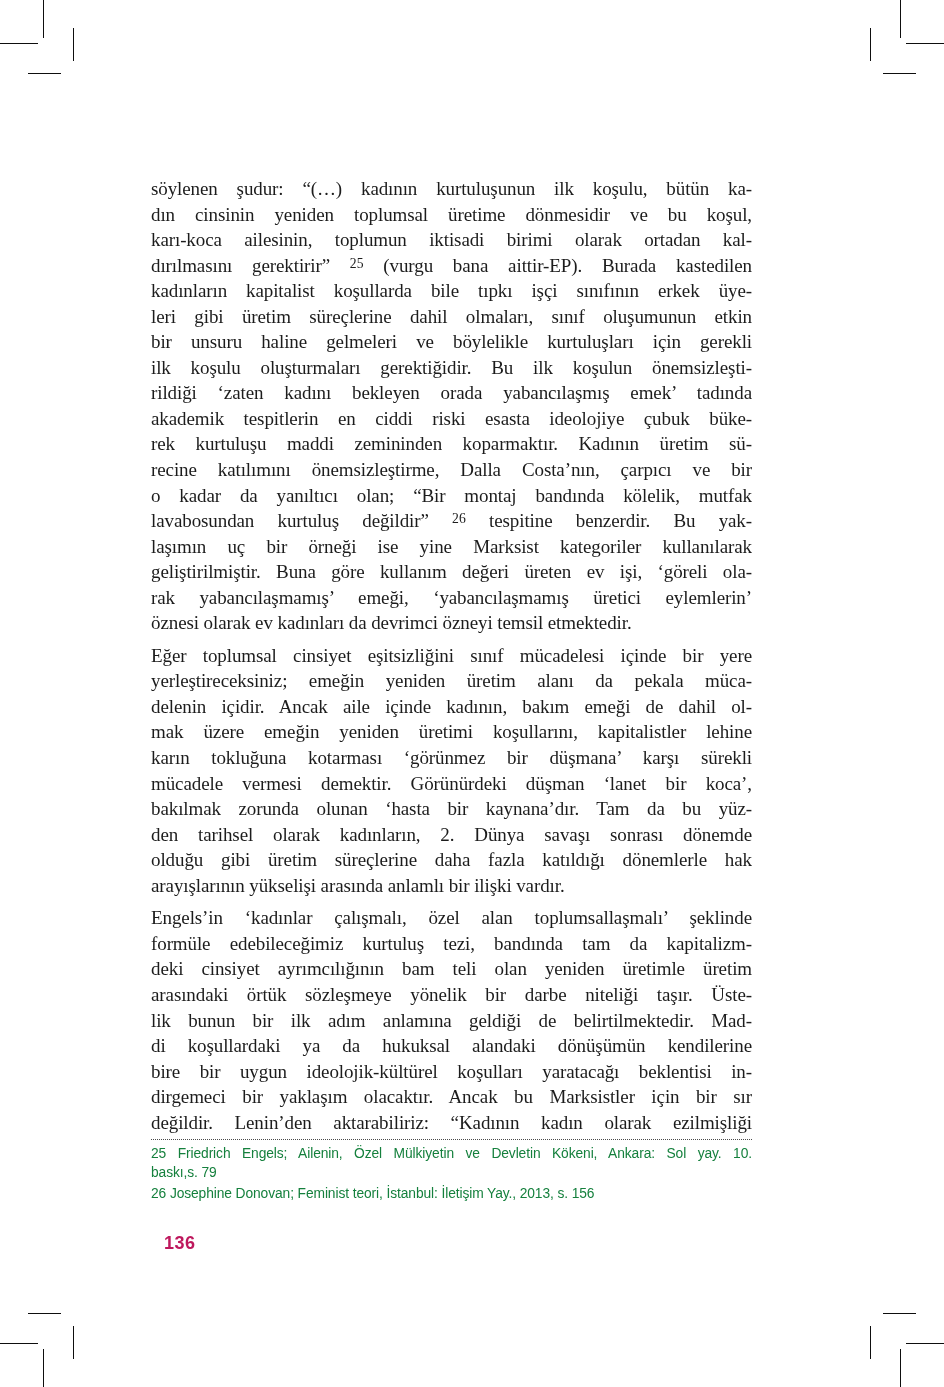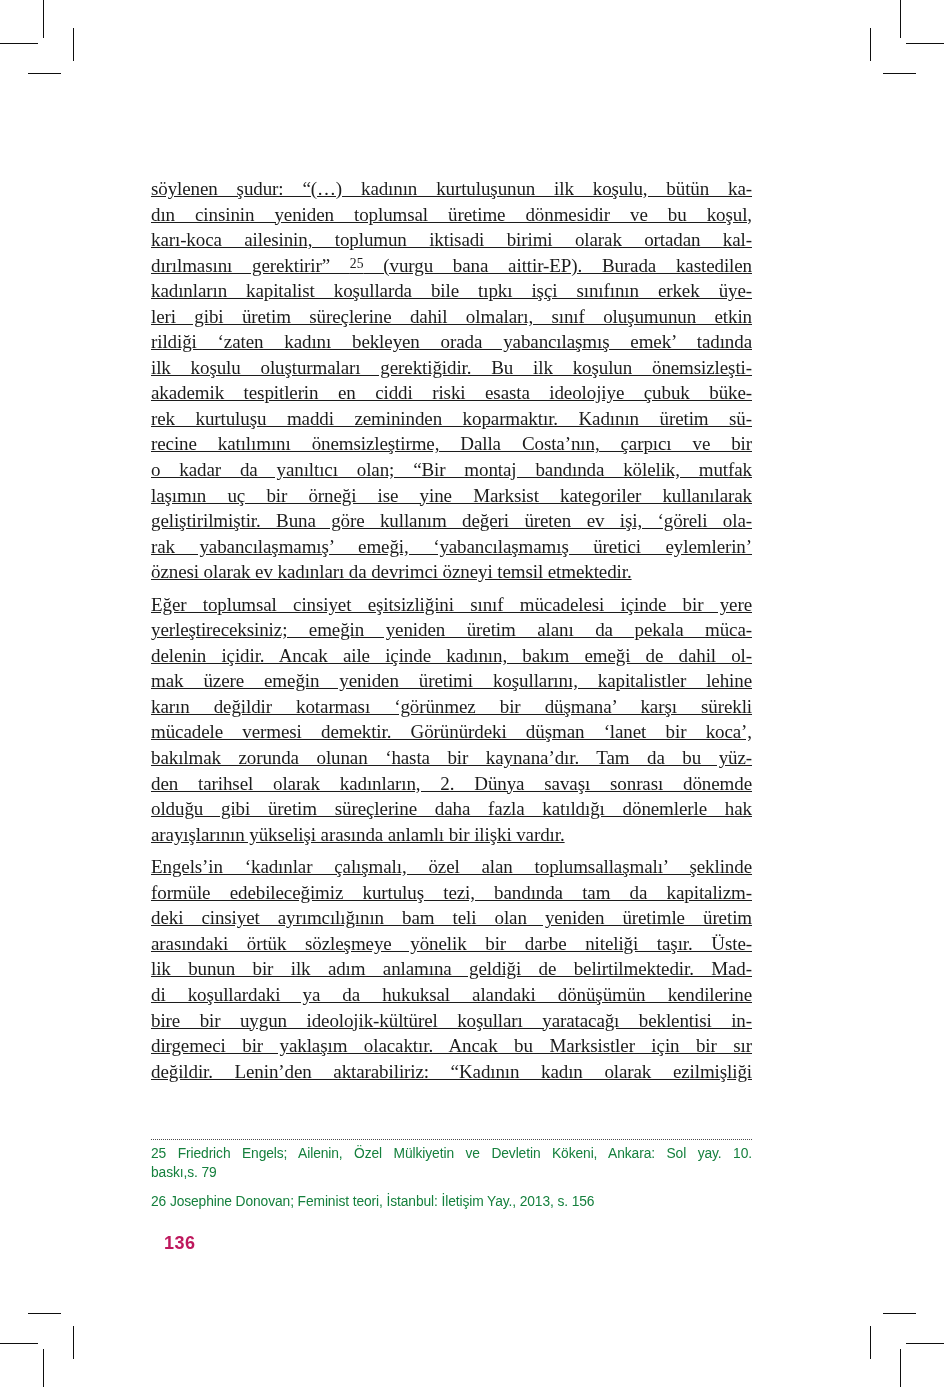--- a/index.html
+++ b/index.html
@@ -15,21 +15,20 @@
   .cm { position: absolute; background: #0e0e0e; }
 
   
   .text-block {
     position: absolute;
     left: 151px; top: 176px; width: 601px;
     color: #1c1c1c;
     font-size: 19px;
     line-height: 25.55px;
     letter-spacing: -0.1px;
-    text-decoration: underline;
   }
   .paragraph + .paragraph { margin-top: 7px; }
   .line {
     text-align: justify;
     text-align-last: justify;
     height: 25.55px;
     overflow: hidden;
     white-space: normal;
   }
   .line.last { text-align-last: left; }
@@ -50,21 +49,21 @@
   .footnotes {
     position: absolute;
     left: 151px; top: 1144px; width: 601px;
     font-family: "Liberation Sans", sans-serif;
     font-size: 13.8px;
     line-height: 19px;
     color: #15803d;
     letter-spacing: -0.1px;
   }
   .footnotes .line { height: 19px; }
-  .footnote + .footnote { margin-top: 10px; }
+  .footnote + .footnote { margin-top: 2px; }
 
   .page-number {
     position: absolute;
     left: 164px; top: 1233px;
     font-family: "Liberation Sans", sans-serif;
     font-weight: bold;
     font-size: 18px;
     letter-spacing: 0.5px;
     color: #be185d;
   }
@@ -95,37 +94,39 @@
   <div class="cm" style="left:883px; top:1313px; width:33px; height:1px;"></div>
 
   <div class="text-block" id="text-block">
       <div class="paragraph">
         <div class="line">söylenen şudur: “(…) kadının kurtuluşunun ilk koşulu, bütün ka-</div>
         <div class="line">dın cinsinin yeniden toplumsal üretime dönmesidir ve bu koşul,</div>
         <div class="line">karı-koca ailesinin, toplumun iktisadi birimi olarak ortadan kal-</div>
         <div class="line">dırılmasını gerektirir” <span class="sup">25</span> (vurgu bana aittir-EP). Burada kastedilen</div>
         <div class="line">kadınların kapitalist koşullarda bile tıpkı işçi sınıfının erkek üye-</div>
         <div class="line">leri gibi üretim süreçlerine dahil olmaları, sınıf oluşumunun etkin</div>
+        <div class="line">bir unsuru haline gelmeleri ve böylelikle kurtuluşları için gerekli</div>
+        <div class="line">ilk koşulu oluşturmaları gerektiğidir. Bu ilk koşulun önemsizleşti-</div>
         <div class="line">rildiği ‘zaten kadını bekleyen orada yabancılaşmış emek’ tadında</div>
-        <div class="line">ilk koşulu oluşturmaları gerektiğidir. Bu ilk koşulun önemsizleşti-</div>
         <div class="line">akademik tespitlerin en ciddi riski esasta ideolojiye çubuk büke-</div>
         <div class="line">rek kurtuluşu maddi zemininden koparmaktır. Kadının üretim sü-</div>
         <div class="line">recine katılımını önemsizleştirme, Dalla Costa’nın, çarpıcı ve bir</div>
         <div class="line">o kadar da yanıltıcı olan; “Bir montaj bandında kölelik, mutfak</div>
+        <div class="line">lavabosundan kurtuluş değildir” <span class="sup">26</span> tespitine benzerdir. Bu yak-</div>
         <div class="line">laşımın uç bir örneği ise yine Marksist kategoriler kullanılarak</div>
         <div class="line">geliştirilmiştir. Buna göre kullanım değeri üreten ev işi, ‘göreli ola-</div>
         <div class="line">rak yabancılaşmamış’ emeği, ‘yabancılaşmamış üretici eylemlerin’</div>
         <div class="line last">öznesi olarak ev kadınları da devrimci özneyi temsil etmektedir.</div>
       </div>
       <div class="paragraph">
         <div class="line">Eğer toplumsal cinsiyet eşitsizliğini sınıf mücadelesi içinde bir yere</div>
         <div class="line">yerleştireceksiniz; emeğin yeniden üretim alanı da pekala müca-</div>
         <div class="line">delenin içidir. Ancak aile içinde kadının, bakım emeği de dahil ol-</div>
         <div class="line">mak üzere emeğin yeniden üretimi koşullarını, kapitalistler lehine</div>
-        <div class="line">karın değildir kotarması ‘görünmez bir düşmana’ karşı sürekli</div>
+        <div class="line">karın tokluğuna kotarması ‘görünmez bir düşmana’ karşı sürekli</div>
         <div class="line">mücadele vermesi demektir. Görünürdeki düşman ‘lanet bir koca’,</div>
         <div class="line">bakılmak zorunda olunan ‘hasta bir kaynana’dır. Tam da bu yüz-</div>
         <div class="line">den tarihsel olarak kadınların, 2. Dünya savaşı sonrası dönemde</div>
         <div class="line">olduğu gibi üretim süreçlerine daha fazla katıldığı dönemlerle hak</div>
         <div class="line last">arayışlarının yükselişi arasında anlamlı bir ilişki vardır.</div>
       </div>
       <div class="paragraph">
         <div class="line">Engels’in ‘kadınlar çalışmalı, özel alan toplumsallaşmalı’ şeklinde</div>
         <div class="line">formüle edebileceğimiz kurtuluş tezi, bandında tam da kapitalizm-</div>
         <div class="line">deki cinsiyet ayrımcılığının bam teli olan yeniden üretimle üretim</div>

